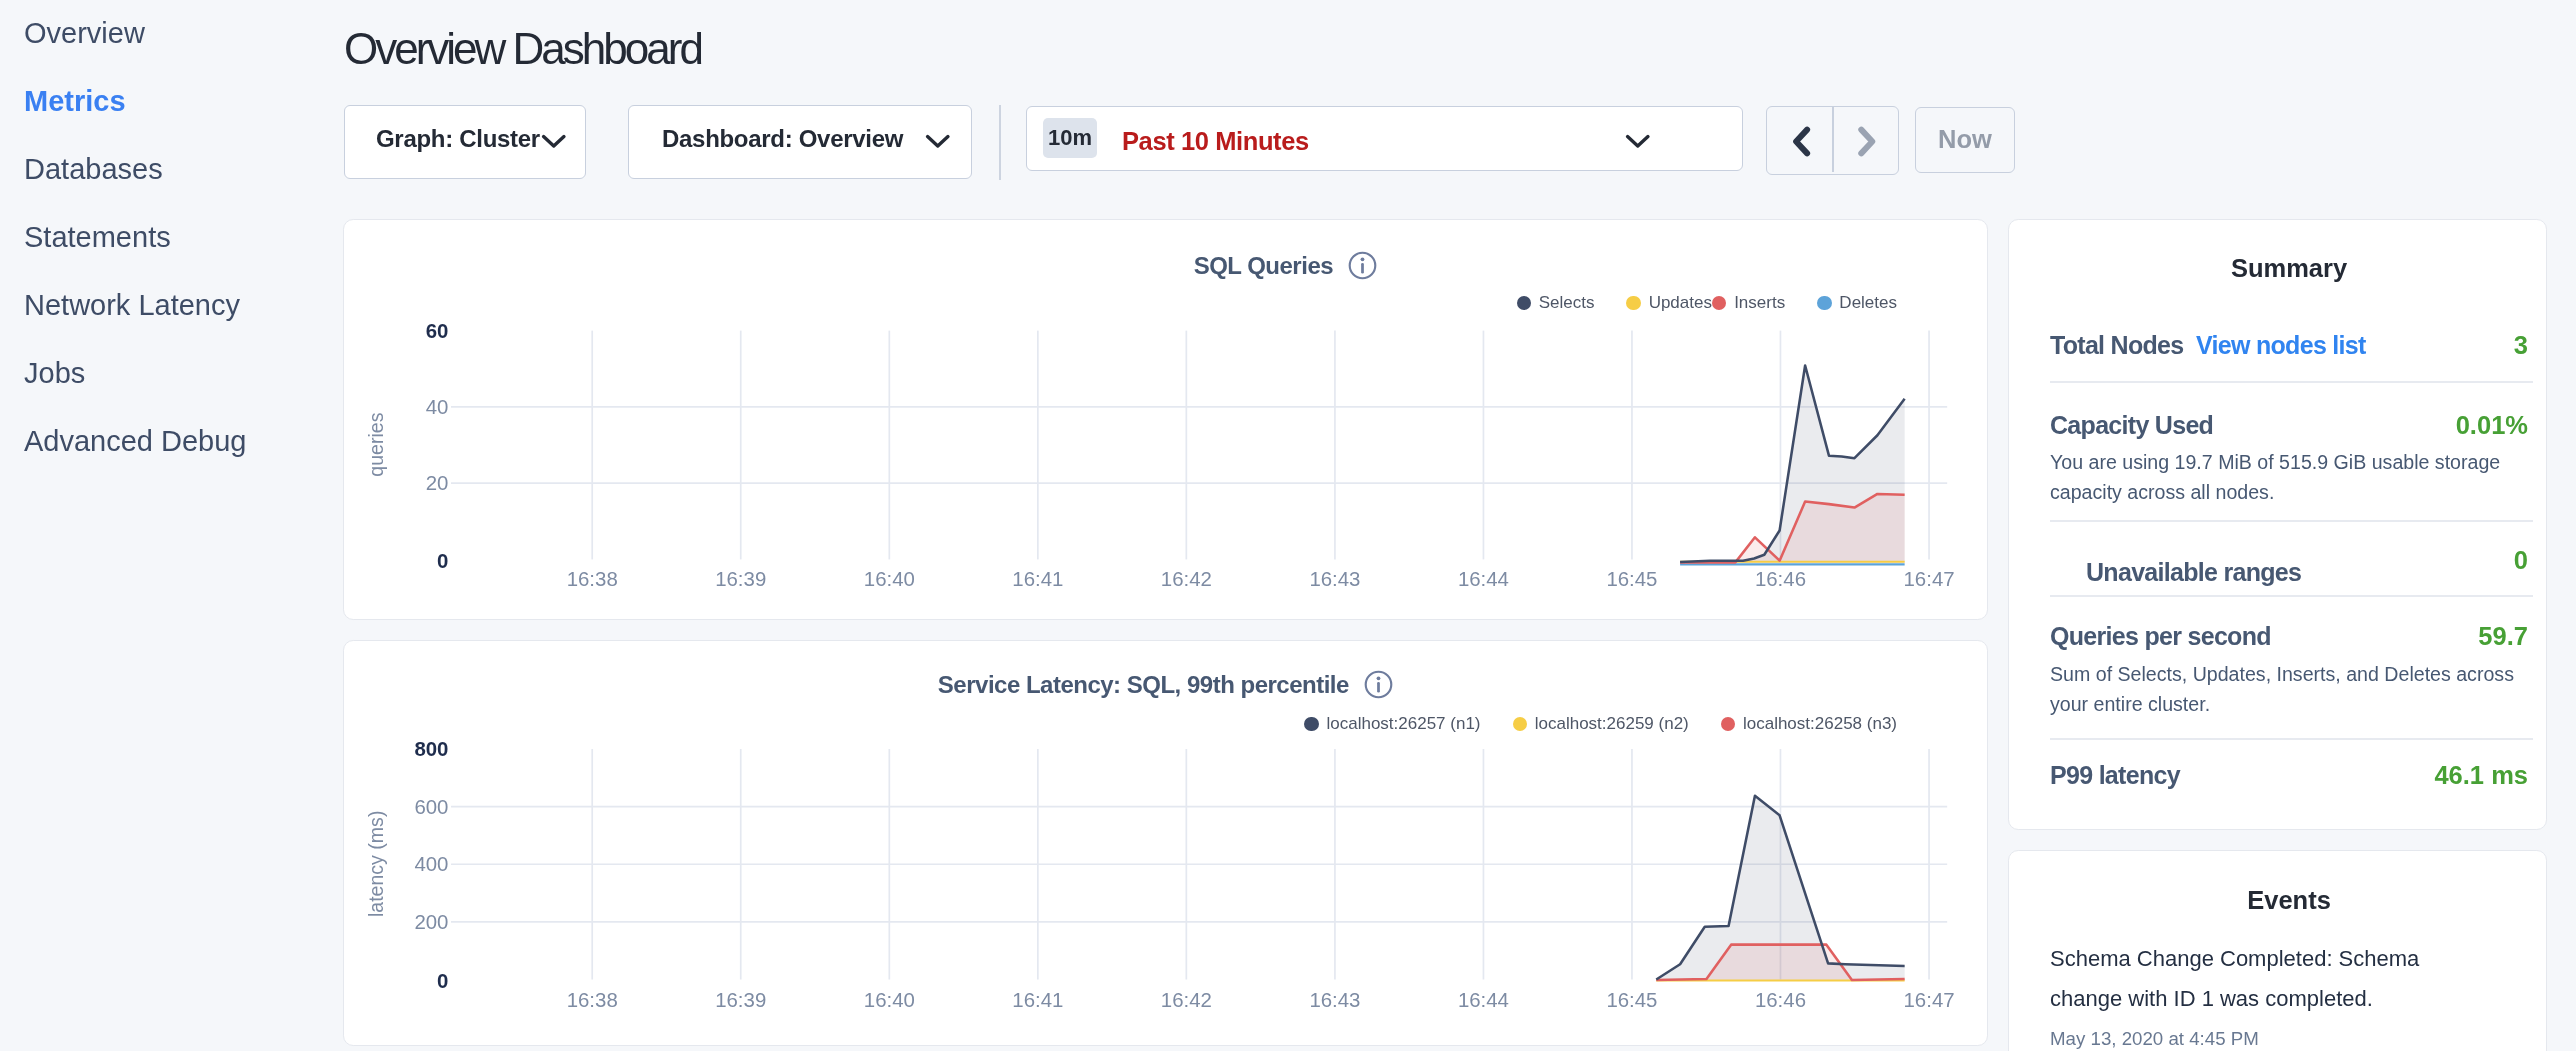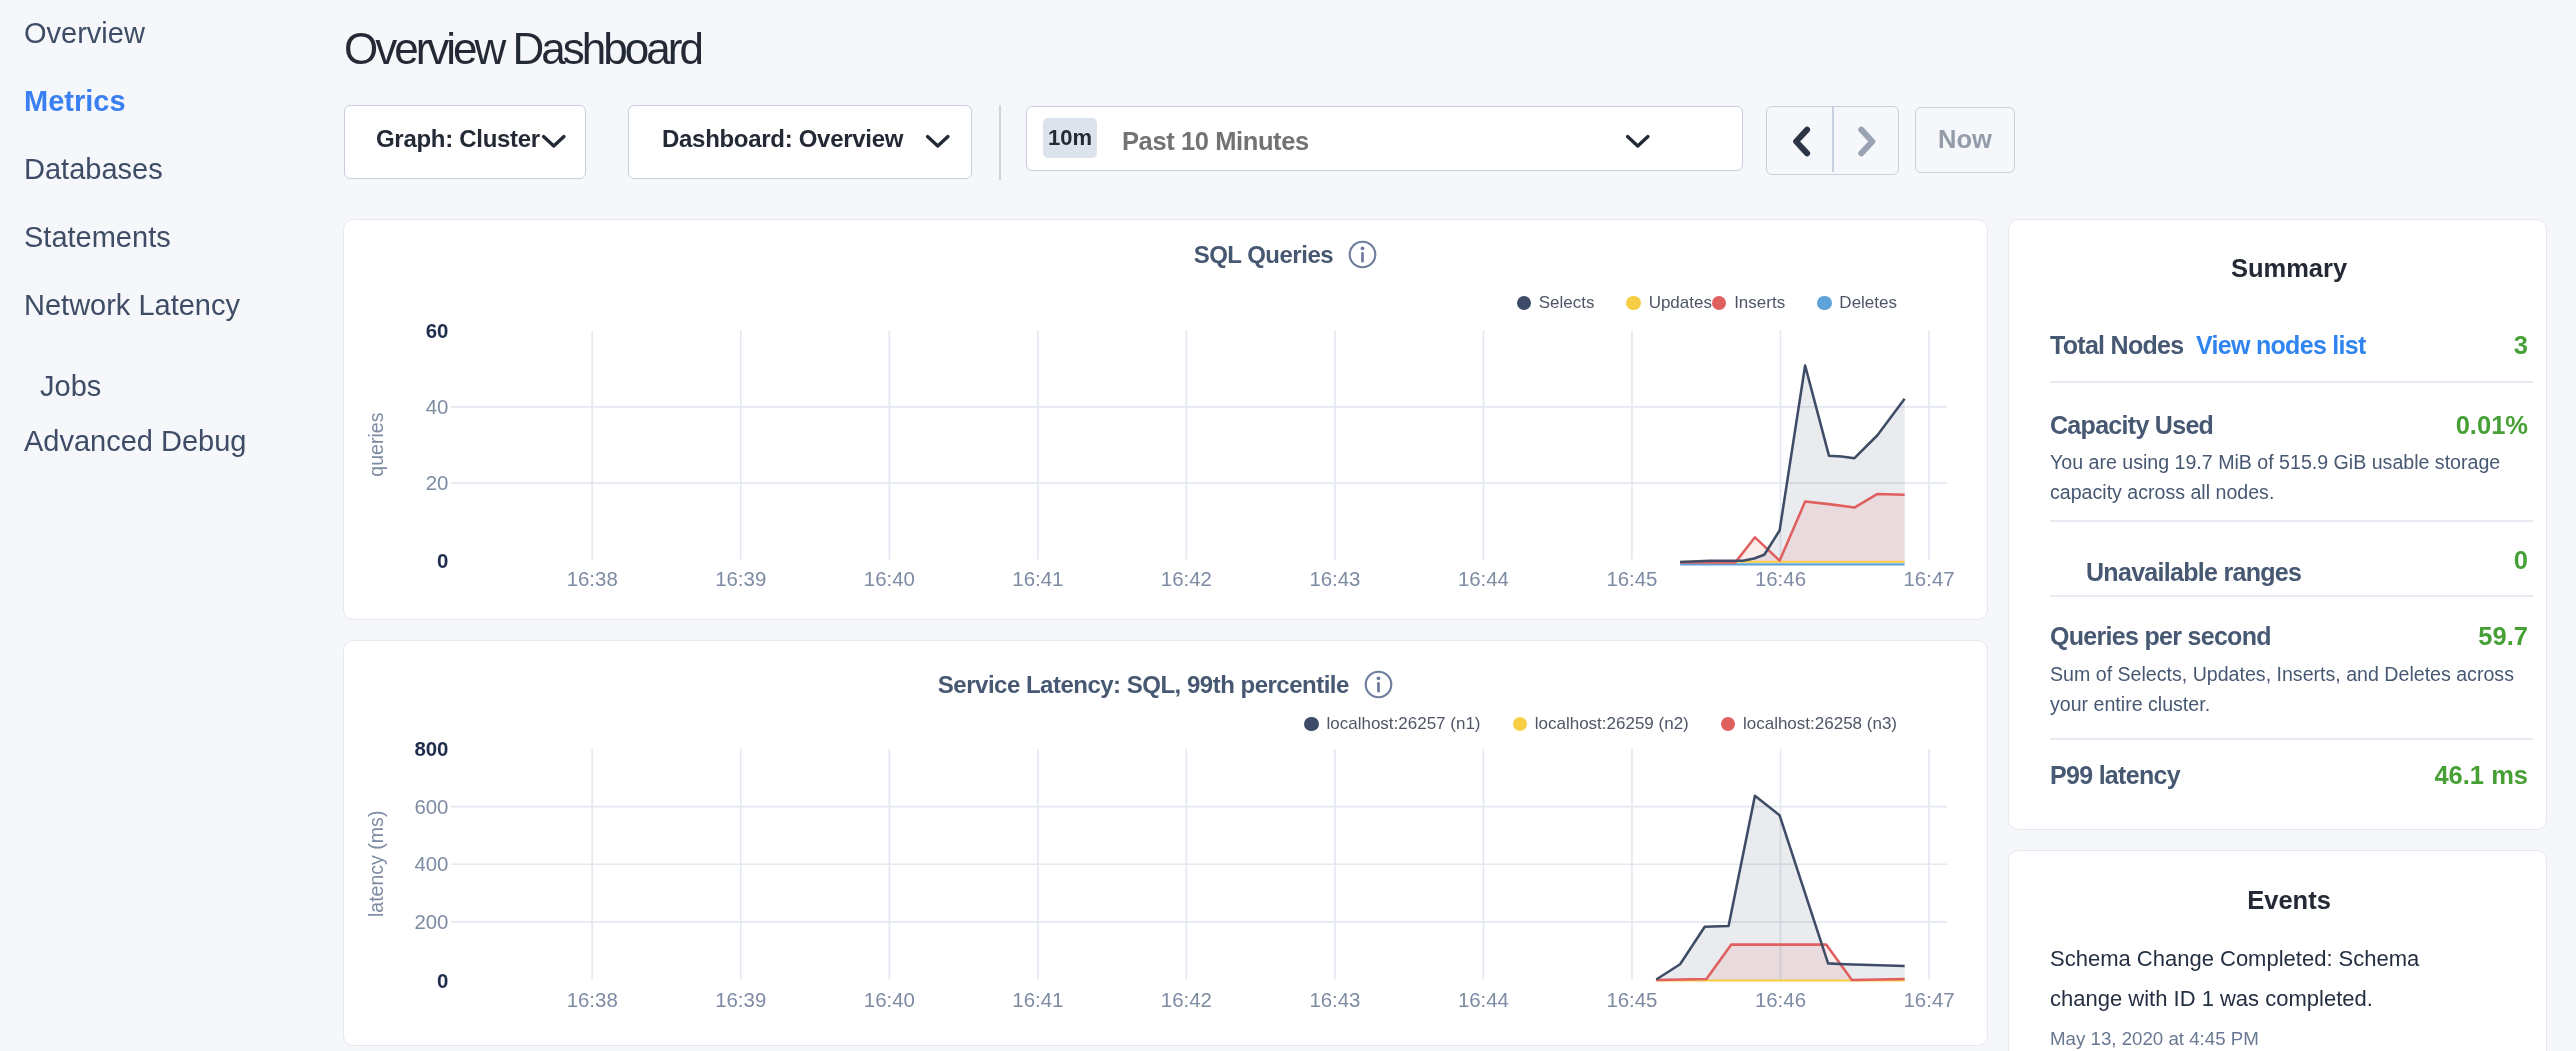--- a/index.html
+++ b/index.html
@@ -16,21 +16,21 @@
 .h1 { position:absolute; left:344px; top:27px; font-size:44px; line-height:44px; color:#242a35; letter-spacing:-3px; white-space:nowrap; }
 
 
 .dd { position:absolute; top:105px; height:74px; background:#fff; border:1.7px solid #c8d0de; border-radius:6px; }
 .dd1 { left:344px; width:242px; }
 .dd2 { left:628px; width:344px; }
 .txt { position:absolute; font-size:24px; line-height:24px; letter-spacing:-0.3px; font-weight:bold; color:#242a35; white-space:nowrap; }
 .vsep { position:absolute; left:999px; top:105px; width:1.7px; height:75px; background:#cdd4e0; }
 .timebox { position:absolute; left:1026px; top:106px; width:717px; height:65px; background:#fff; border:1.7px solid #c8d0de; border-radius:6px; }
 .badge10 { position:absolute; left:1043px; top:118px; width:54px; height:40px; background:#dde3ec; border-radius:5.1px; text-align:center; font-size:22px; line-height:40px; font-weight:bold; color:#242a35; }
-.tlabel { position:absolute; left:1122px; top:129px; font-size:25.5px; line-height:25.5px; letter-spacing:-0.4px; font-weight:bold; color:#737373; }
+.tlabel { position:absolute; left:1122px; top:129px; font-size:25.5px; line-height:25.5px; letter-spacing:-0.4px; font-weight:bold; color:#b91c1c; }
 .arrowgrp { position:absolute; left:1766px; top:106px; width:133px; height:69px; border:1.7px solid #c8d0de; border-radius:6px; }
 .arrowgrp .mid { position:absolute; left:65px; top:0; width:1.7px; height:65px; background:#c8d0de; }
 .nowbtn { position:absolute; left:1915px; top:107px; width:100px; height:66px; border:1.7px solid #c8d0de; border-radius:6px; text-align:center; font-size:25.5px; line-height:63px; font-weight:bold; color:#949ca9; }
 
 
 .panel { position:absolute; background:#fff; border:1.7px solid #e5e8ee; border-radius:10.2px; }
 .p1 { left:343px; top:219px; width:1645px; height:401px; }
 .p2 { left:343px; top:640px; width:1645px; height:406px; }
 .psum { left:2008px; top:219px; width:539px; height:611px; }
 .pev { left:2008px; top:850px; width:539px; height:255px; }
@@ -57,21 +57,21 @@
 </head>
 <body>
 <div class="page">
 
   <div class="nav">
     <div style="top:21px;">Overview</div>
     <div class="active" style="top:89px;">Metrics</div>
     <div style="top:157px;">Databases</div>
     <div style="top:225px;">Statements</div>
     <div style="top:293px;">Network Latency</div>
-    <div style="top:374px;margin-left:16px;">Jobs</div>
+    <div style="top:361px;">Jobs</div>
     <div style="top:429px;">Advanced Debug</div>
   </div>
 
   <div class="h1">Overview Dashboard</div>
 
   <div class="dd dd1"></div>
   <div class="txt" style="left:376px; top:127px;">Graph: Cluster</div>
   <svg style="left:541px; top:134px;" width="25.5" height="15.3" viewBox="0 0 30 18">
       <polyline points="3,3 15,14 27,3" fill="none" stroke="#242a35" stroke-width="4" stroke-linecap="round" stroke-linejoin="round"></polyline>
     </svg>
@@ -101,21 +101,21 @@
       <polyline points="5,4 18,18 5,32" fill="none" stroke="#9aa3b2" stroke-width="7" stroke-linecap="round" stroke-linejoin="round"></polyline>
     </svg>
 
   <div class="nowbtn">Now</div>
 
   <div class="panel p1"></div>
   <div class="panel p2"></div>
   <div class="panel psum"></div>
   <div class="panel pev"></div>
 
-  <div class="ctitle" style="left:343px; width:1885px; top:240px;">
+  <div class="ctitle" style="left:343px; width:1885px; top:251px;">
       <span>SQL Queries</span>
       <svg width="29" height="29" viewBox="0 0 34 34">
     <circle cx="17" cy="17" r="15" fill="none" stroke="#6e7c9d" stroke-width="2.5"></circle>
     <circle cx="17" cy="9.8" r="2.2" fill="#6e7c9d"></circle>
     <rect x="15.4" y="14" width="3.2" height="12.5" rx="1.5" fill="#6e7c9d"></rect>
   </svg>
     </div>
   <div class="legend" style="top:293px;">
     <div class="item" style="margin-right:32px;"><span class="dot" style="background:#3f4c67;"></span>Selects</div>
     <div class="item" style=""><span class="dot" style="background:#f6cd45;"></span>Updates</div>

